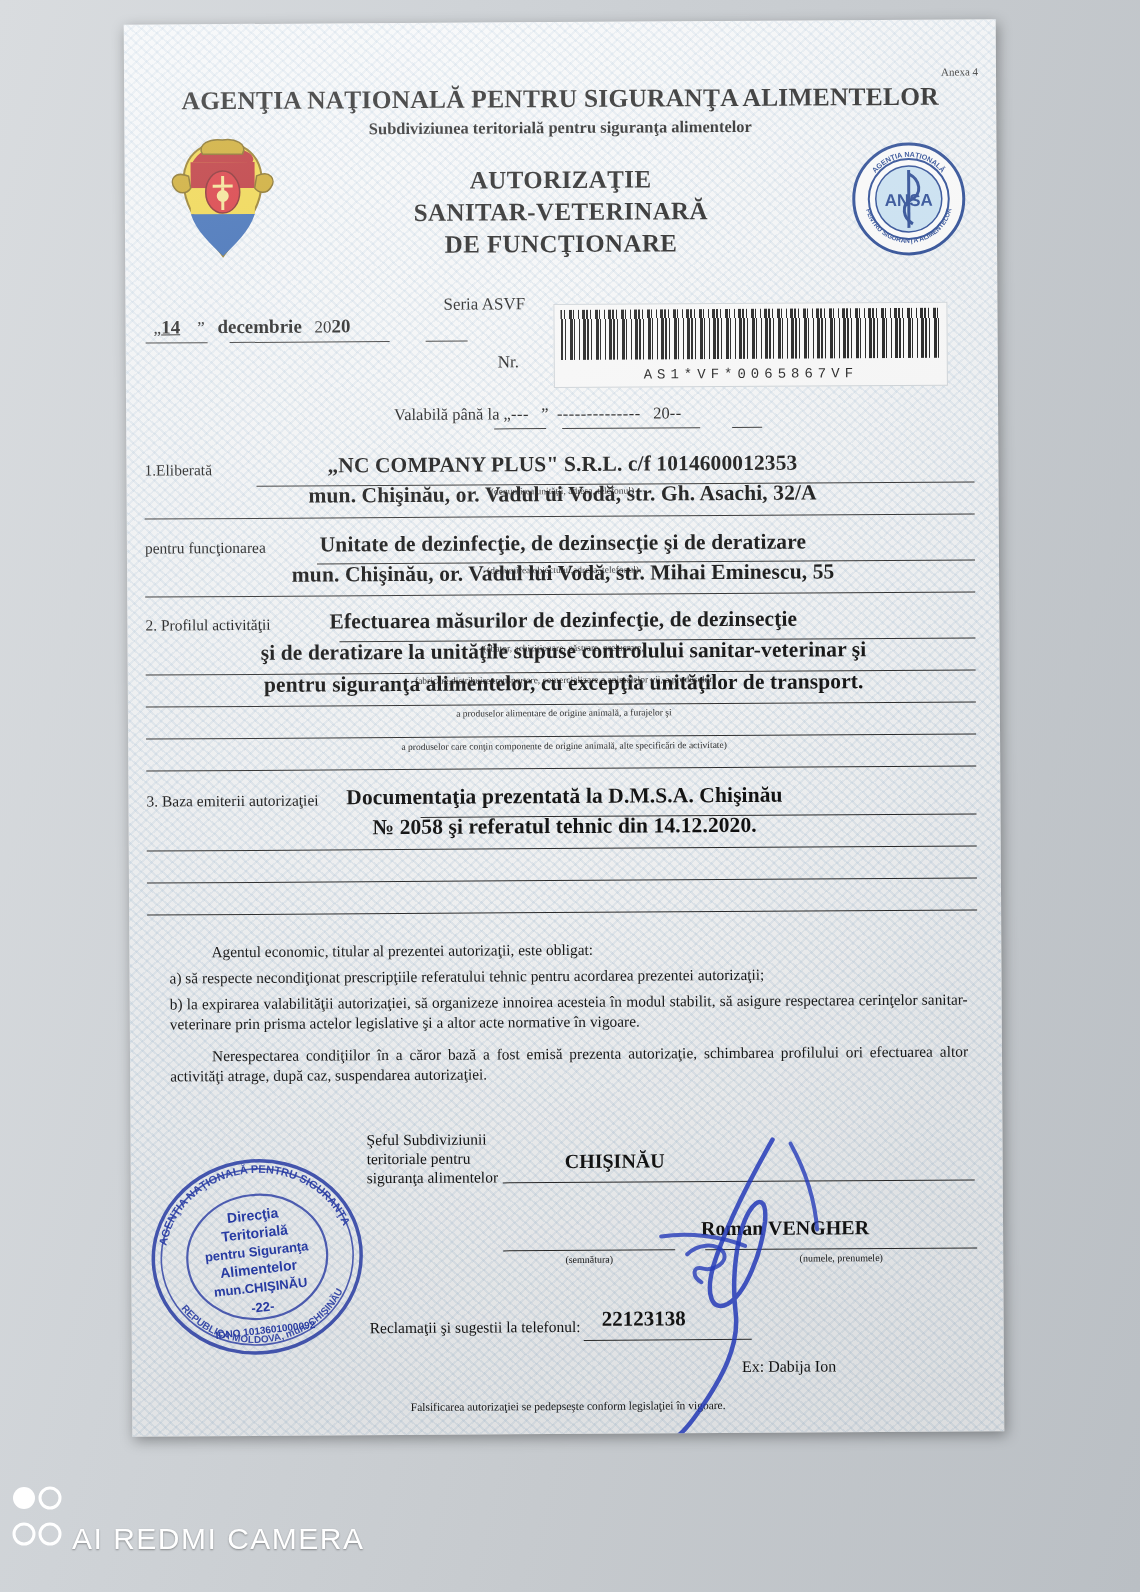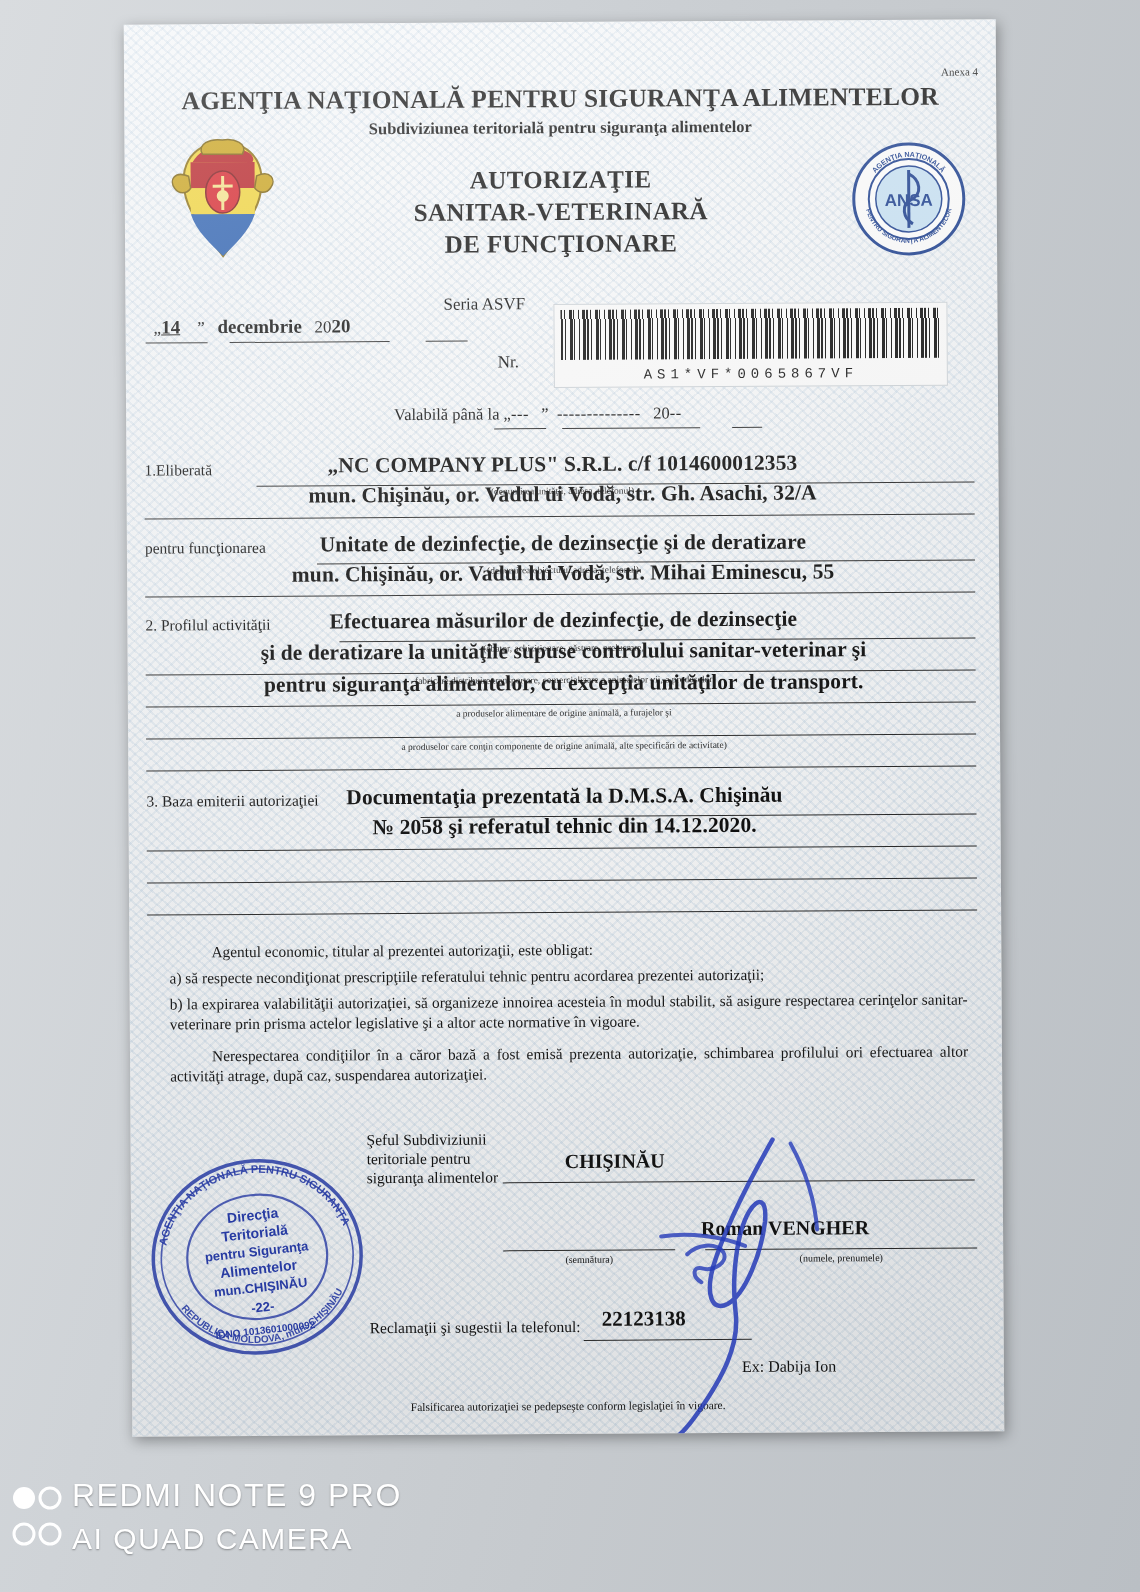--- a/index.html
+++ b/index.html
@@ -357,15 +357,14 @@
   </div>
 </div>
 
 <div class="wm">
   <svg class="wm-dots" viewBox="0 0 54 74">
     <circle cx="14" cy="16" r="11" fill="#ffffff"></circle>
     <circle cx="40" cy="16" r="10" fill="none" stroke="#ffffff" stroke-width="3"></circle>
     <circle cx="14" cy="52" r="10" fill="none" stroke="#ffffff" stroke-width="3"></circle>
     <circle cx="40" cy="52" r="10" fill="none" stroke="#ffffff" stroke-width="3"></circle>
   </svg>
-  <div class="wm-line1">REDMI NOTE 9 PRO</div>
-  <div class="wm-line2">AI QUAD CAMERA</div>
+  <div class="wm-line2">AI REDMI CAMERA</div>
 </div>
 
 </body></html>

